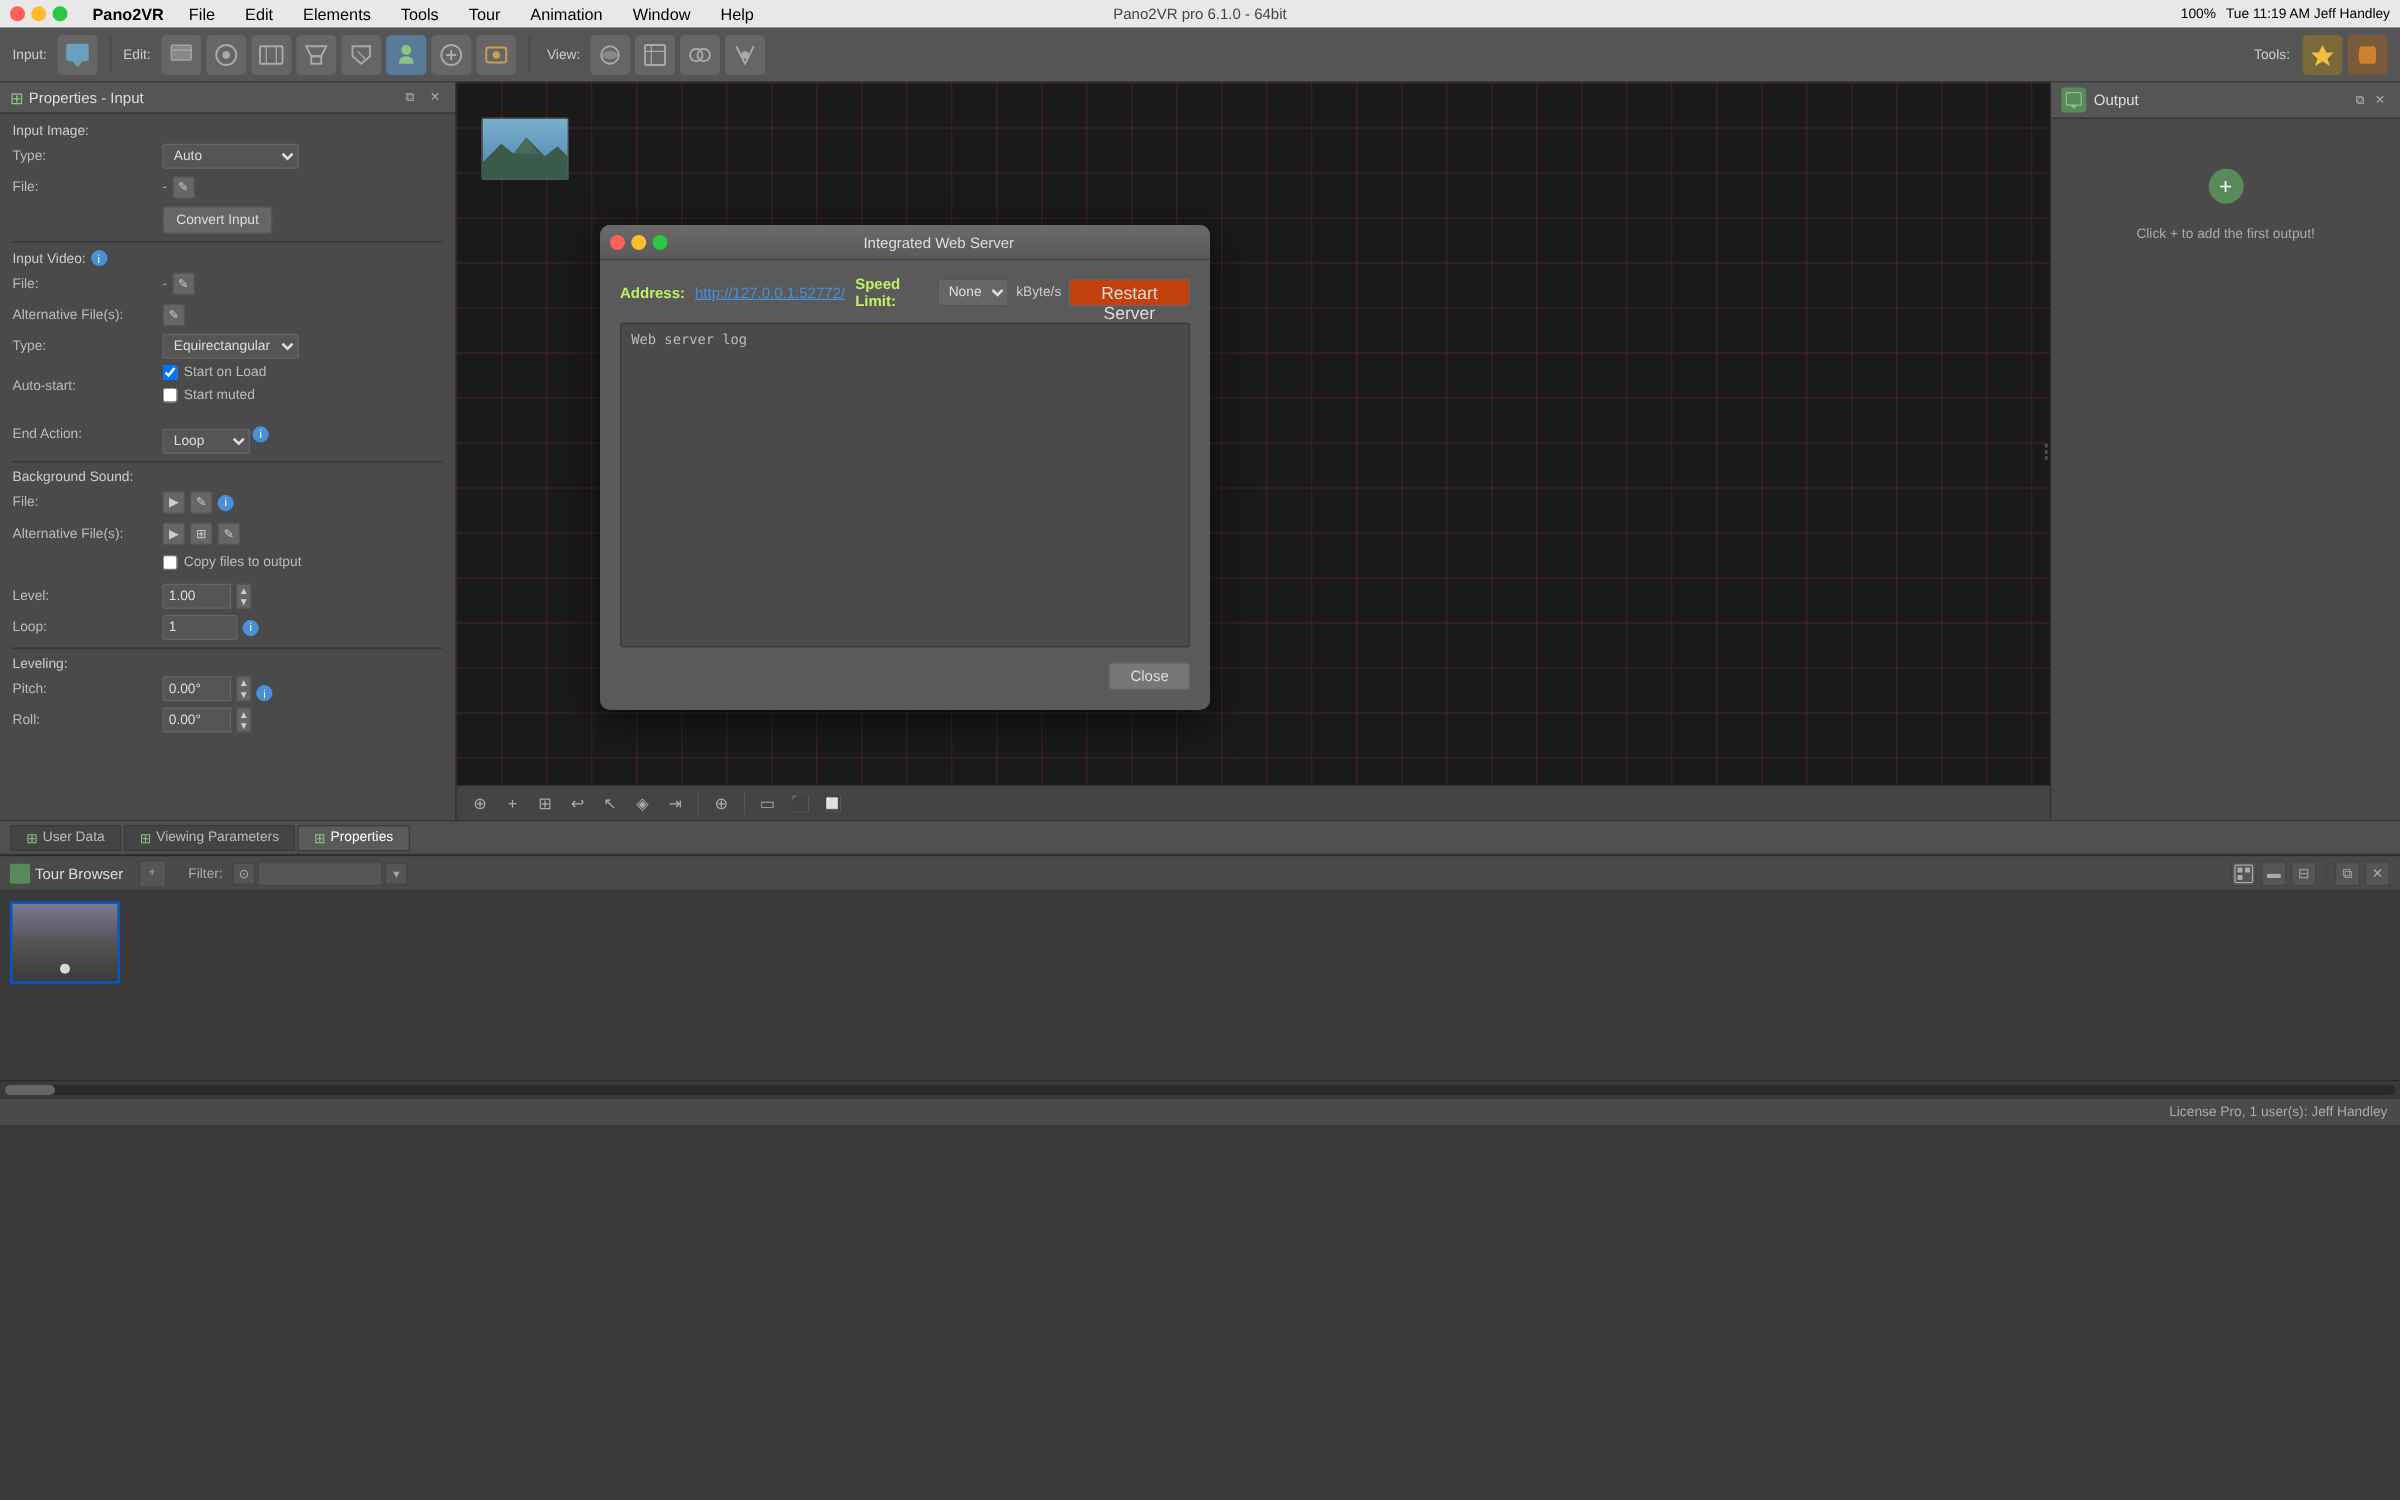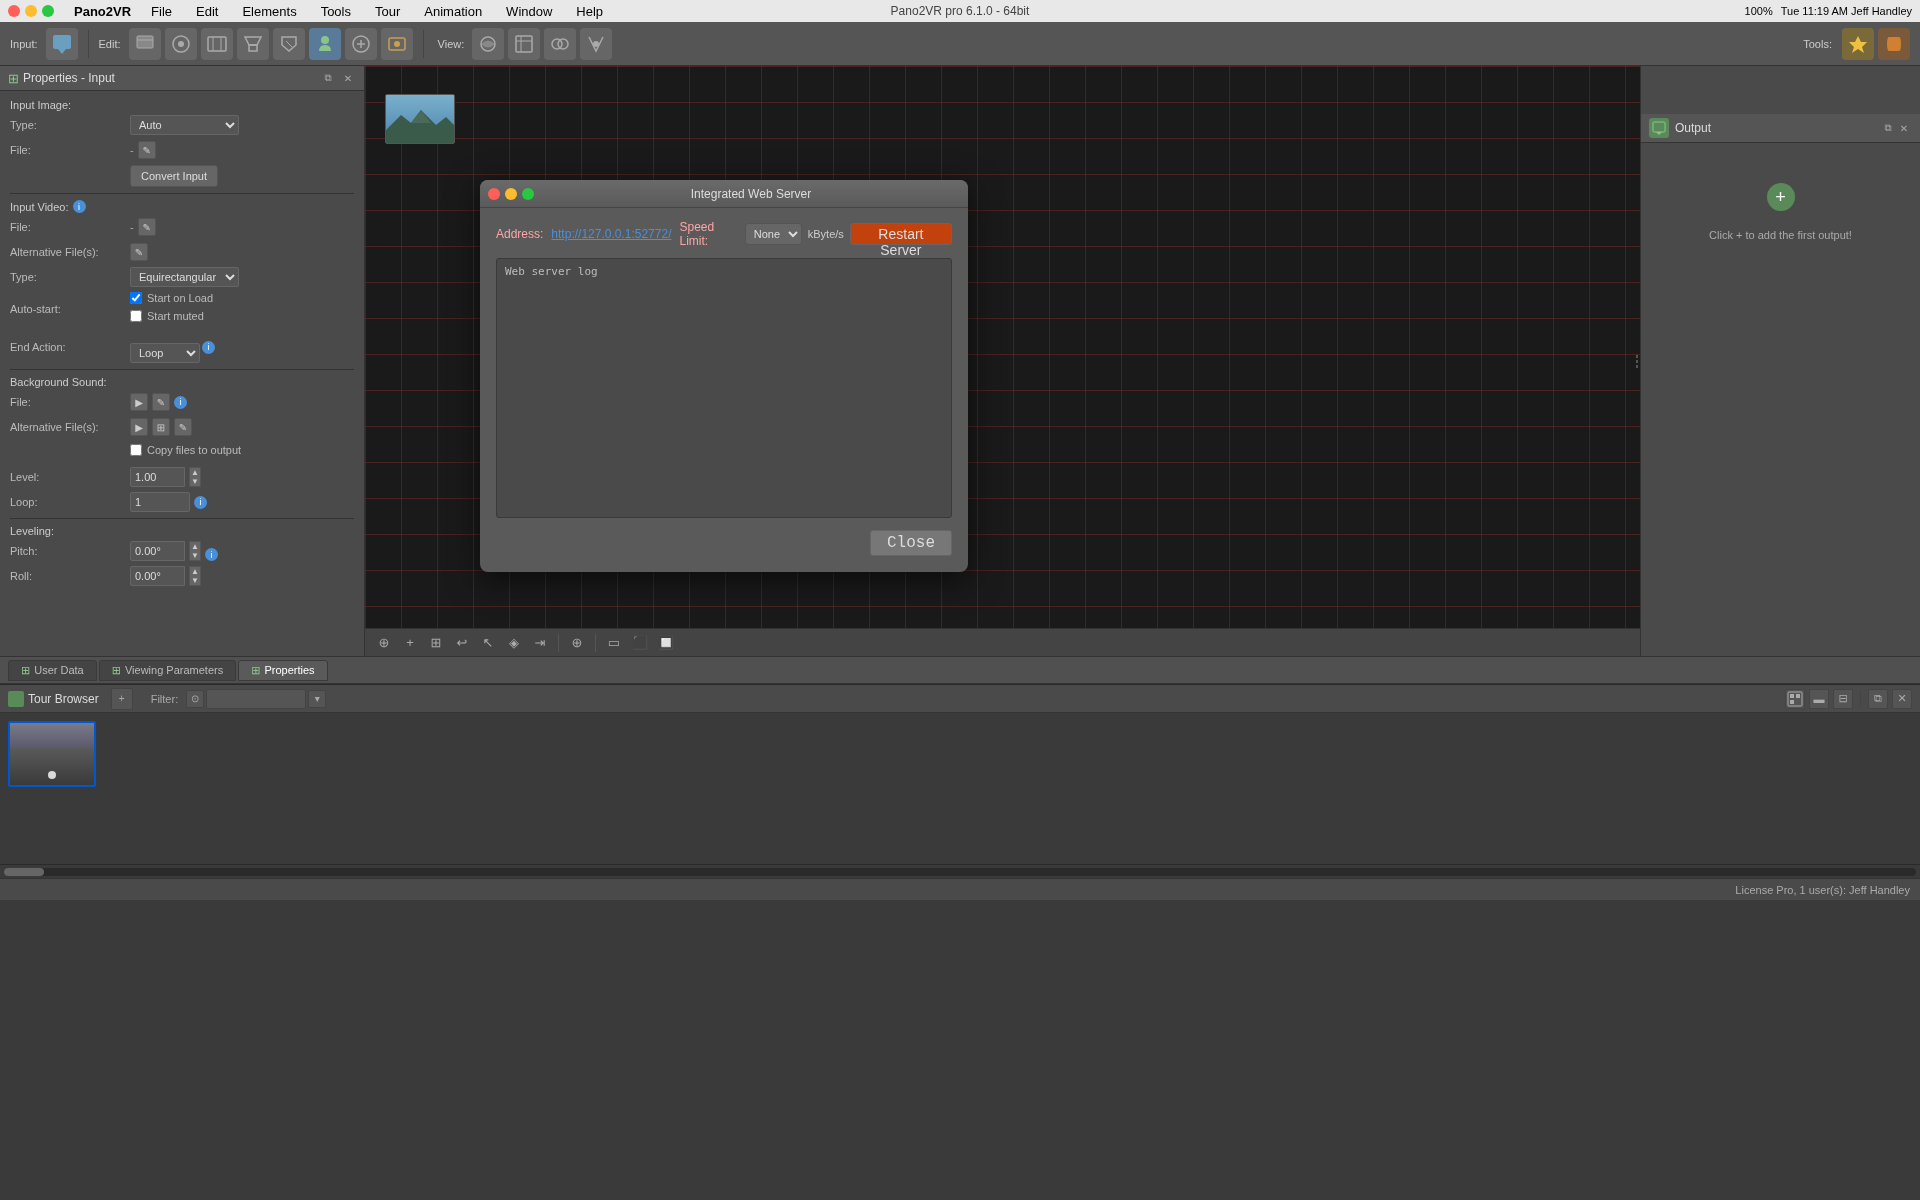--- a/index.html
+++ b/index.html
@@ -283,21 +283,20 @@
       background: #4a4a4a;
       border-left: 1px solid #333;
       flex-shrink: 0;
     }
     .output-panel-header {
       display: flex;
       align-items: center;
       padding: 4px 8px;
       background: #555;
       border-bottom: 1px solid #333;
-      margin-top: 48px;
     }
     .output-icon {
       width: 20px; height: 20px;
       background: #5a8a5a;
       border-radius: 3px;
       display: flex; align-items: center; justify-content: center;
       color: white; font-size: 11px;
       margin-right: 6px;
     }
     .output-title { flex: 1; color: #ddd; font-size: 12px; }
@@ -518,21 +517,22 @@
       padding: 12px 16px 16px;
     }
     .dialog-row {
       display: flex;
       align-items: center;
       margin-bottom: 10px;
       gap: 8px;
     }
     .dialog-label {
       font-size: 12px;
-      color: #fca5a5;
+      color: #bef264;
+      font-weight: bold;
     }
     .dialog-link {
       color: #4a90d9;
       font-size: 12px;
       text-decoration: underline;
       cursor: pointer;
     }
     .dialog-speed-group {
       margin-left: auto;
       display: flex;
@@ -574,24 +574,23 @@
     }
     .dialog-footer {
       display: flex;
       justify-content: flex-end;
     }
     .close-btn {
       background: #777;
       border: 1px solid #666;
       border-radius: 3px;
       color: #ddd;
-      font-size: 16px;
+      font-size: 12px;
       padding: 3px 16px;
       cursor: pointer;
-      font-family: Liberation Mono, monospace;
     }
   </style>
 </head>
 <body>
 
 <div id="menu-bar">
   <div class="app-controls">
     <span class="traffic-light tl-red"></span>
     <span class="traffic-light tl-yellow"></span>
     <span class="traffic-light tl-green"></span>

